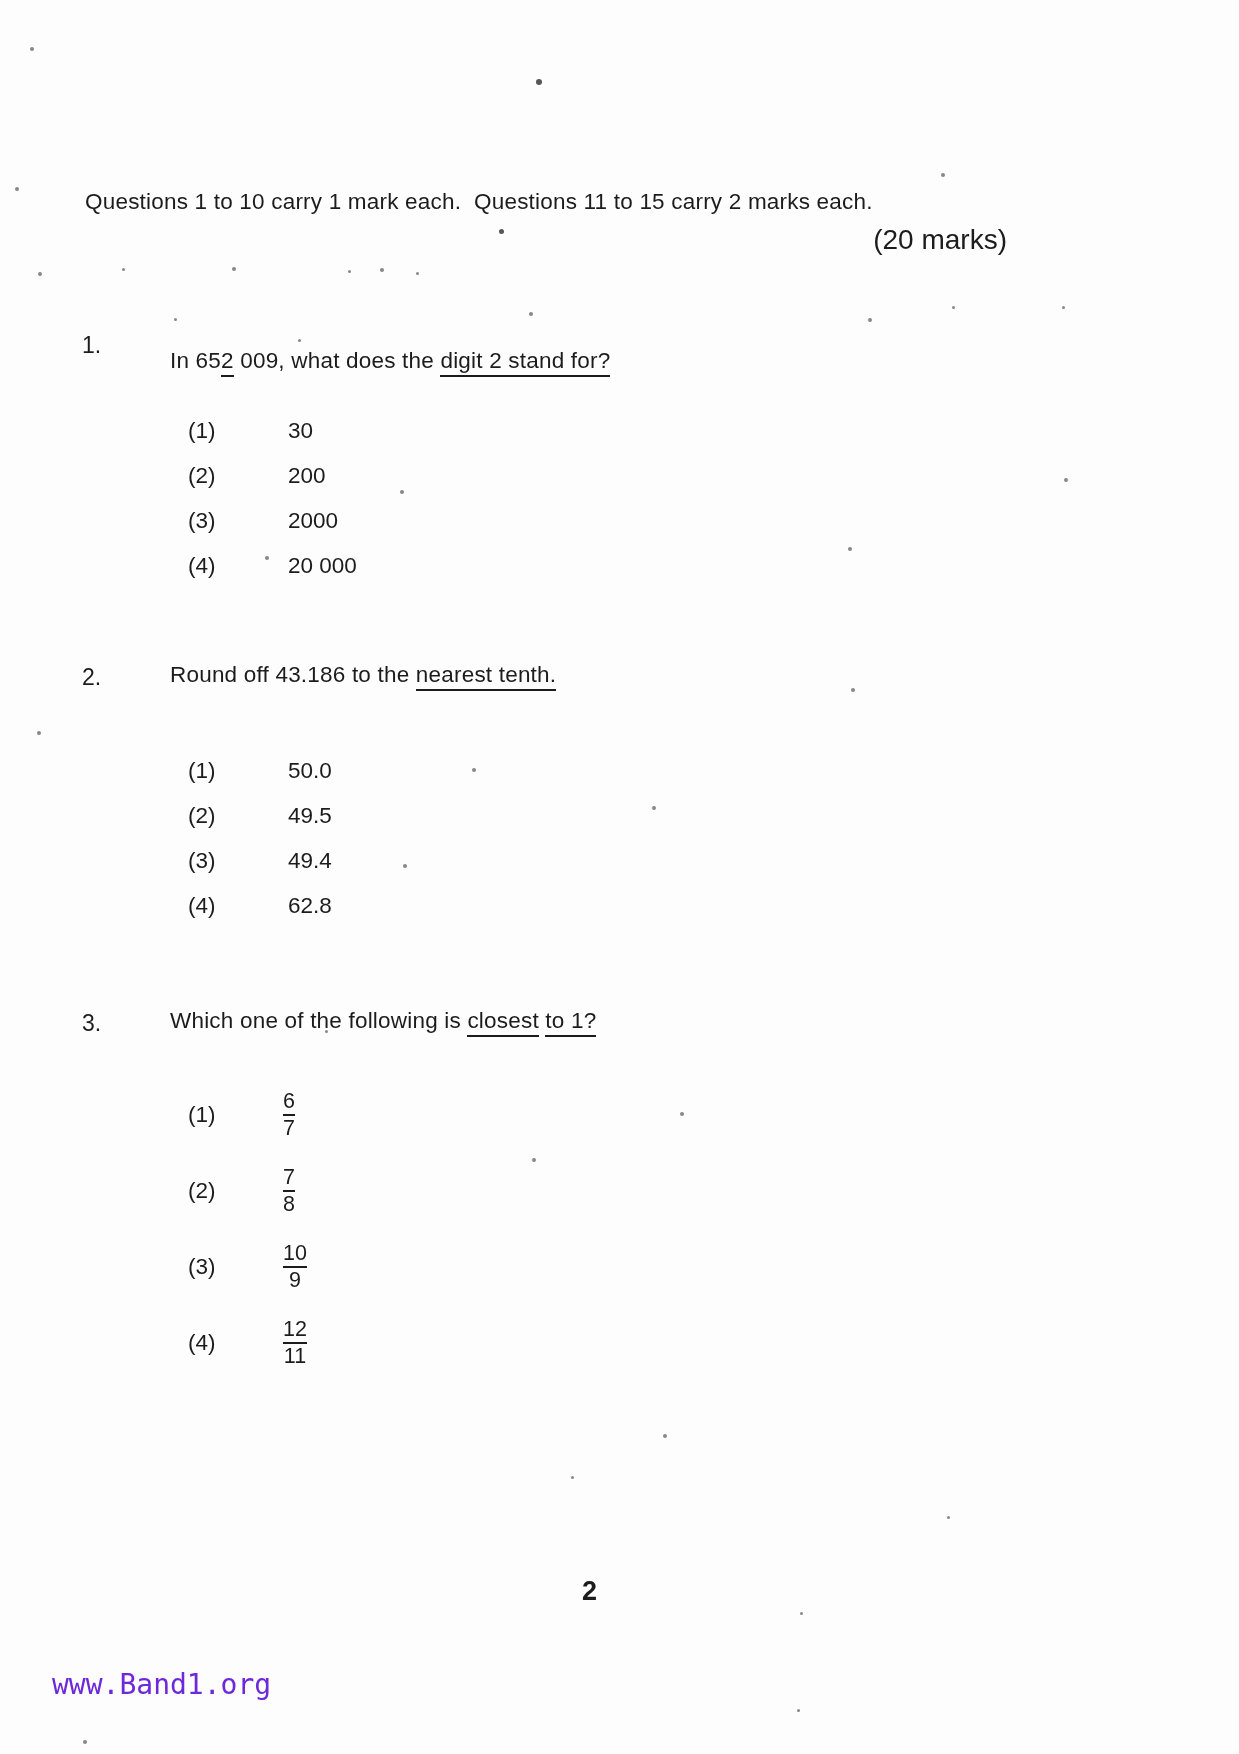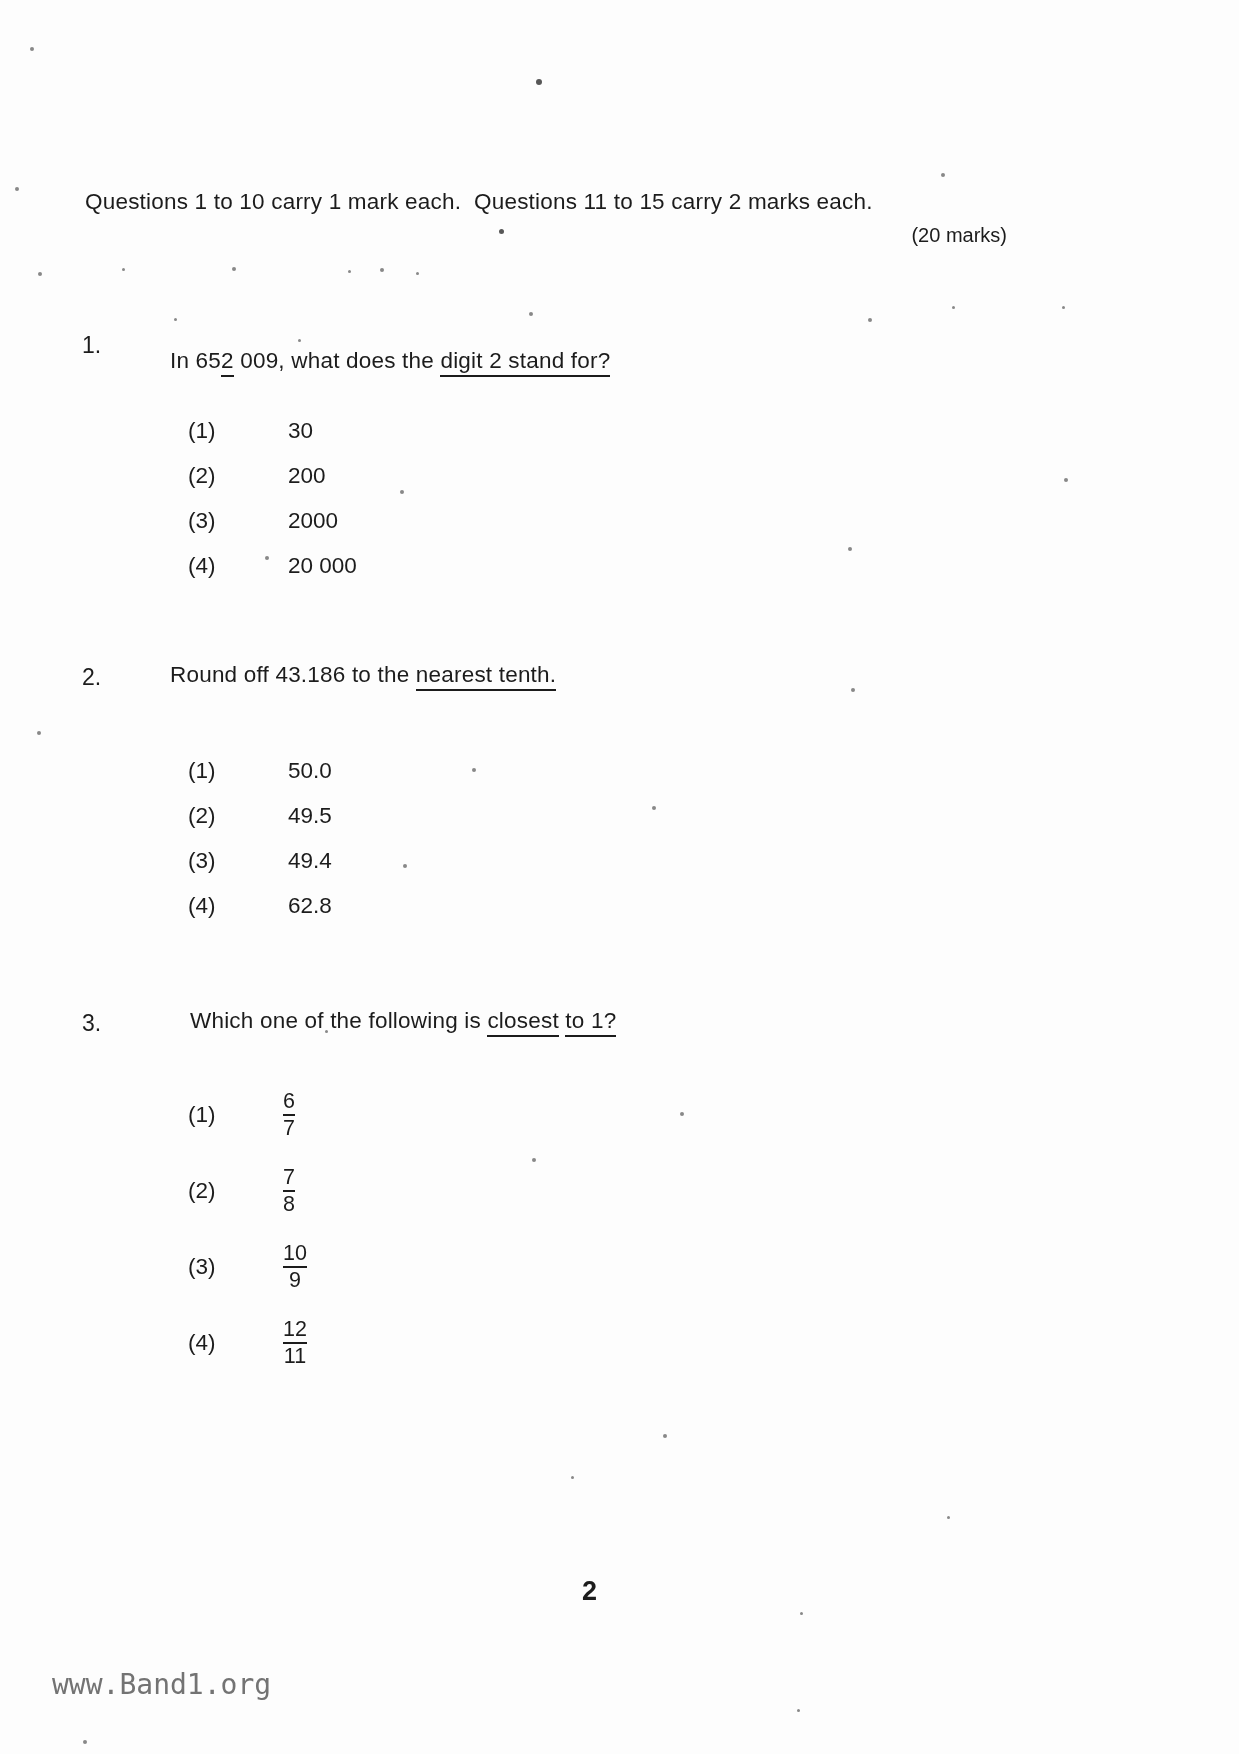--- a/index.html
+++ b/index.html
@@ -13,21 +13,21 @@
   }
   .instructions {
     position:absolute; left:85px; top:102px;
     font-size:22.5px; line-height:40px;
     white-space:pre;
     letter-spacing:0.2px;
     text-align:center;
   }
   .marks-note {
     position:absolute; top:224px; right:232px;
-    font-size:20px;
+    font-size:28px;
   }
   .qnum { position:absolute; left:82px; font-size:23px; }
   .qtext {
     position:absolute; left:170px;
     font-size:22.5px; white-space:pre; letter-spacing:0.2px;
   }
   .u { border-bottom:2px solid #1c1c1c; padding-bottom:2px; }
   .opts { position:absolute; left:188px; }
   .opt-row { display:flex; font-size:22.5px; margin-bottom:19px; }
   .opt-label { width:100px; }
@@ -36,21 +36,21 @@
   .fopt-label { width:95px; }
   .frac { display:inline-flex; flex-direction:column; align-items:center; font-size:21.5px; line-height:23px; }
   .frac-bar { height:2px; background:#1c1c1c; align-self:stretch; margin:1px 0; }
   .page-number {
     position:absolute; left:582px; top:1576px;
     font-size:27px; font-weight:bold;
   }
   .watermark {
     position:absolute; left:52px; top:1668px;
     font-family:"DejaVu Sans Mono", monospace;
-    font-size:28px; color:#737373;
+    font-size:28px; color:#6d28d9;
   }
   .speck {
     position:absolute; background:#3a3a3a; border-radius:50%;
   }
 </style>
 </head>
 <body>
 
 <div class="page">
 
@@ -95,21 +95,21 @@
       <span class="opt-label">(3)</span>
       <span class="opt-value">49.4</span>
     </div>
     <div class="opt-row">
       <span class="opt-label">(4)</span>
       <span class="opt-value">62.8</span>
     </div>
   </div>
 
   <div class="qnum" style="top:1010px;">3.</div>
-  <div class="qtext" style="top:1008px;margin-left:20px;"><span>Which one of the following is </span><span class="u">closest</span><span> </span><span class="u">to 1?</span></div>
+  <div class="qtext" style="top:1008px;"><span>Which one of the following is </span><span class="u">closest</span><span> </span><span class="u">to 1?</span></div>
   <div class="fopts" style="top:1090px;">
     <div class="fopt-row">
       <span class="fopt-label">(1)</span>
       <span class="frac">
         <span>6</span>
         <span class="frac-bar"></span>
         <span>7</span>
       </span>
     </div>
     <div class="fopt-row">

